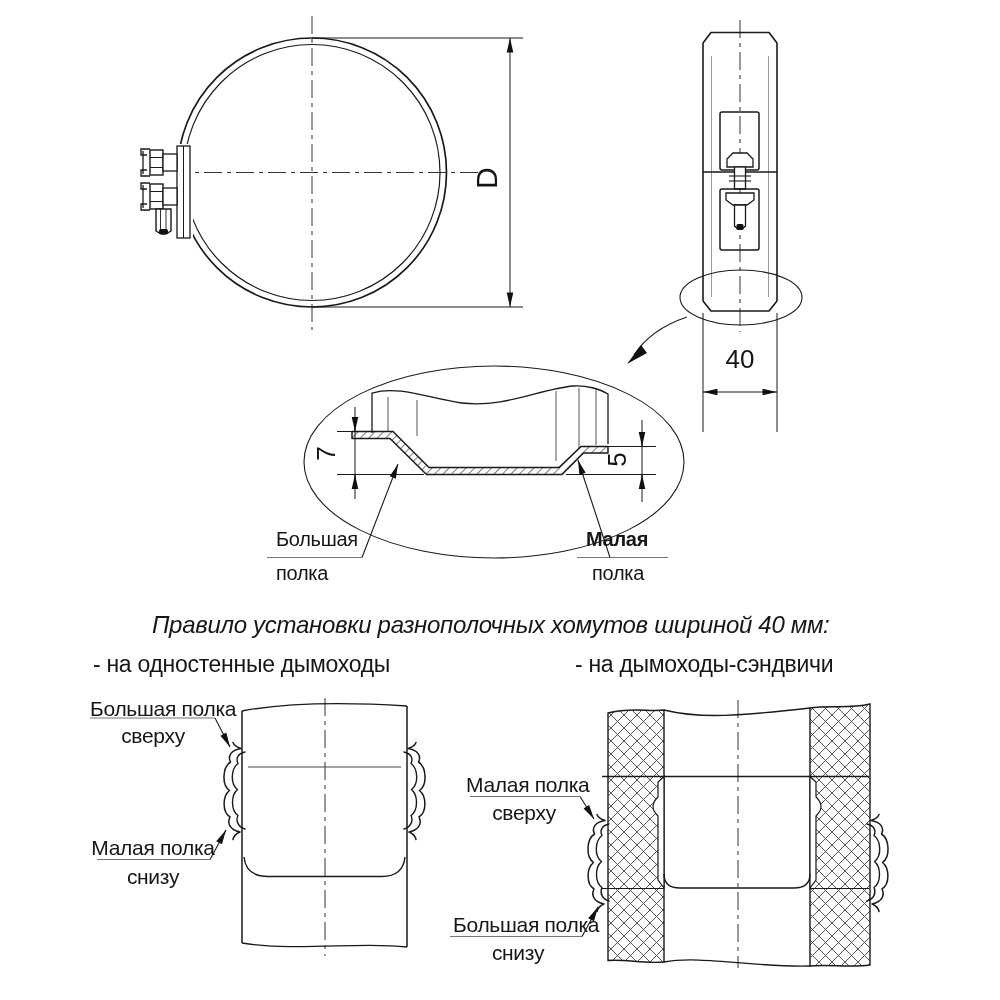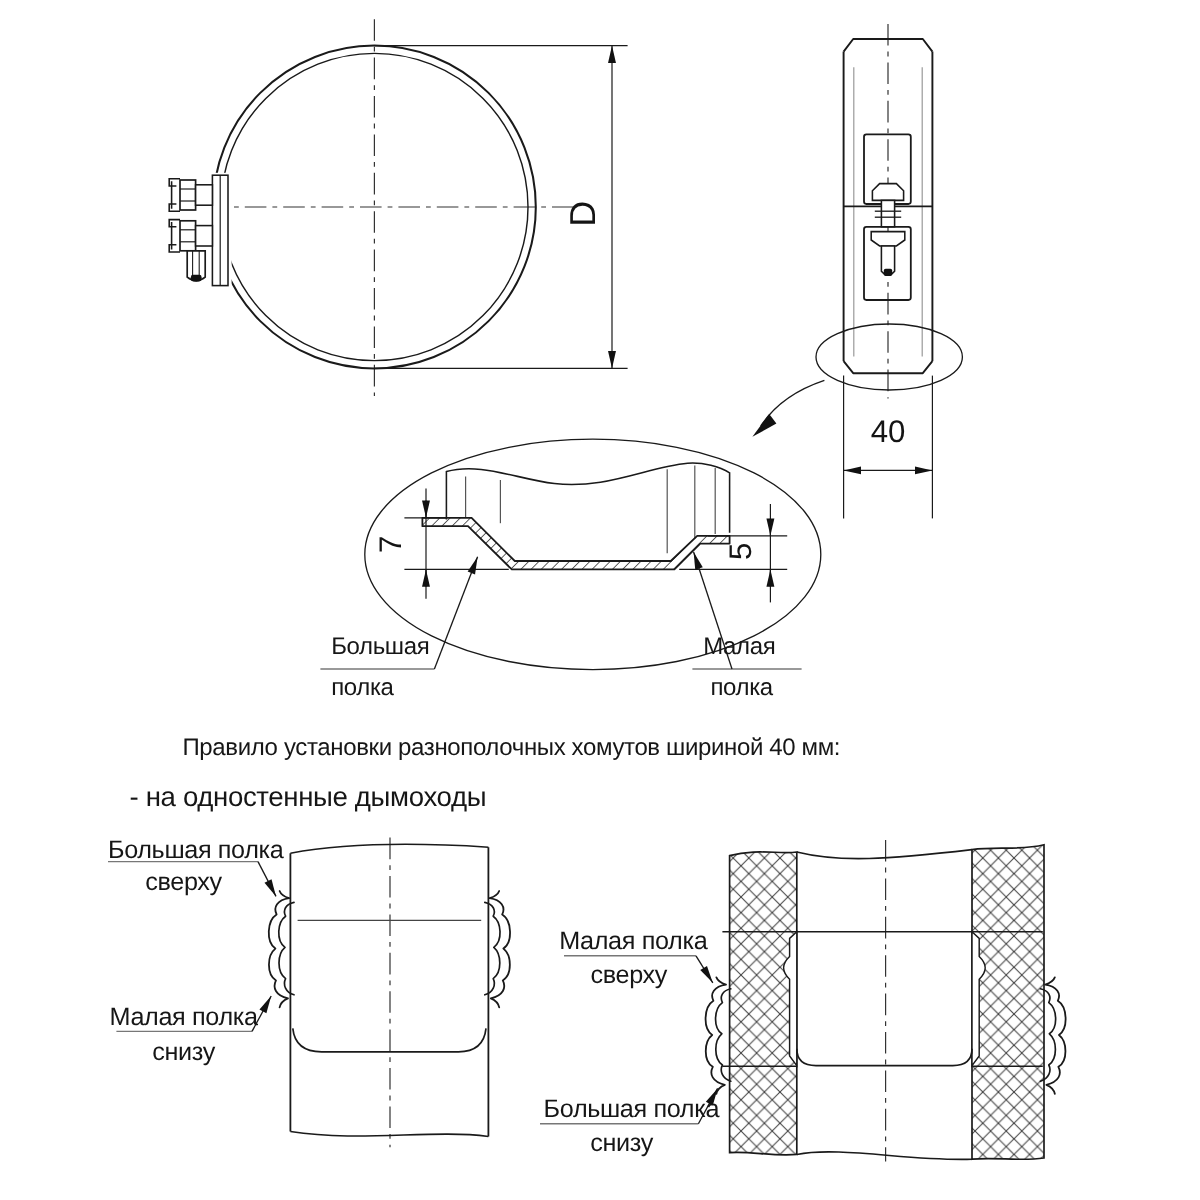--- a/index.html
+++ b/index.html
@@ -3,21 +3,21 @@
 <meta charset="utf-8">
 <style>
   html,body{margin:0;padding:0;background:#fff;}
   #stage{position:relative;width:1000px;height:1000px;background:#fff;
          font-family:"Liberation Sans",sans-serif;color:#111;overflow:hidden;}
   #stage svg{position:absolute;left:0;top:0;}
   .lbl{position:absolute;white-space:nowrap;color:#161616;letter-spacing:-0.3px;line-height:1.1;}
   .dim{position:absolute;white-space:nowrap;color:#141414;}
   .rot{transform:rotate(-90deg);transform-origin:center center;}
   .ctr{text-align:center;}
-  .title{font-size:20px;}
+  .title{font-size:24px;font-style:italic;}
   .subtitle{font-size:23px;}
   .detail-lbl{font-size:20px;}
   .small-lbl{font-size:21px;}
   .d-dim{font-size:30px;}
   .n-dim{font-size:26px;}
 </style>
 </head>
 <body>
 
 <div id="stage">
@@ -181,25 +181,26 @@
   </g>
 </svg>
 
   <div class="dim d-dim rot" style="left:470px;top:155px;width:34px;">D</div>
   <div class="dim n-dim ctr" style="left:712px;top:344px;width:56px;">40</div>
   <div class="dim n-dim rot ctr" style="left:312px;top:438px;width:28px;">7</div>
   <div class="dim n-dim rot ctr" style="left:603px;top:444px;width:28px;">5</div>
 
   <div class="lbl detail-lbl" style="left:276px;top:528px;">Большая</div>
   <div class="lbl detail-lbl" style="left:276px;top:562px;">полка</div>
-  <div class="lbl detail-lbl" style="left:586px;top:528px;">Малая</div>
+  <div class="lbl detail-lbl" style="left:586px;top:528px;font-weight:bold;">Малая</div>
   <div class="lbl detail-lbl" style="left:592px;top:562px;">полка</div>
 
   <div class="lbl title" style="left:152px;top:612px;">Правило установки разнополочных хомутов шириной 40 мм:</div>
-  <div class="lbl subtitle" style="left:108px;top:652px;">- на одностенные дымоходы</div>
+  <div class="lbl subtitle" style="left:93px;top:652px;">- на одностенные дымоходы</div>
+  <div class="lbl subtitle" style="left:575px;top:652px;">- на дымоходы-сэндвичи</div>
 
   <div class="lbl small-lbl ctr" style="left:90px;top:697px;width:126px;">Большая полка</div>
   <div class="lbl small-lbl ctr" style="left:90px;top:724px;width:126px;">сверху</div>
   <div class="lbl small-lbl ctr" style="left:90px;top:836px;width:126px;">Малая полка</div>
   <div class="lbl small-lbl ctr" style="left:90px;top:865px;width:126px;">снизу</div>
 
   <div class="lbl small-lbl ctr" style="left:466px;top:773px;width:116px;">Малая полка</div>
   <div class="lbl small-lbl ctr" style="left:466px;top:801px;width:116px;">сверху</div>
   <div class="lbl small-lbl ctr" style="left:453px;top:913px;width:130px;">Большая полка</div>
   <div class="lbl small-lbl ctr" style="left:453px;top:941px;width:130px;">снизу</div>

